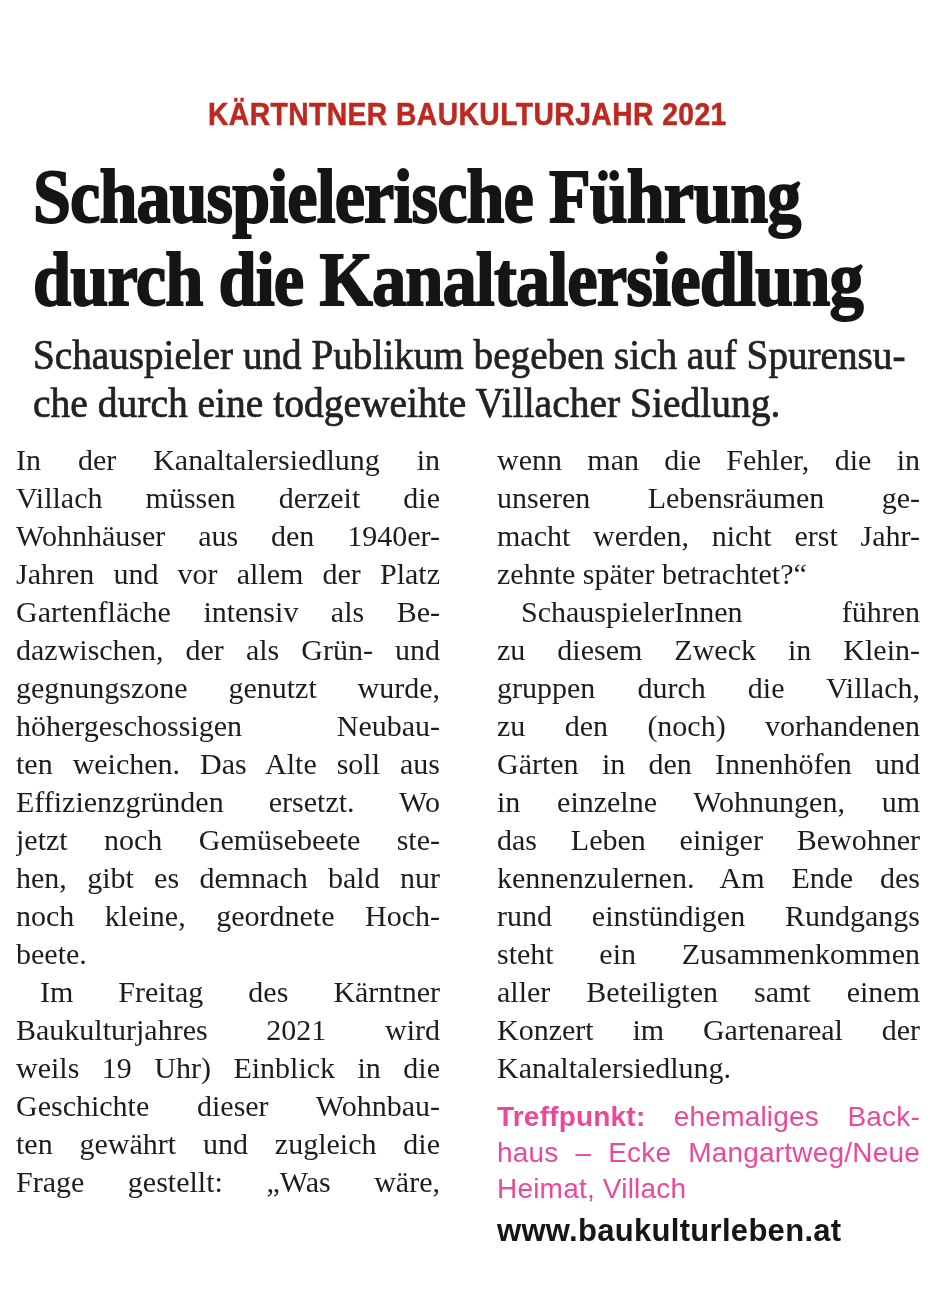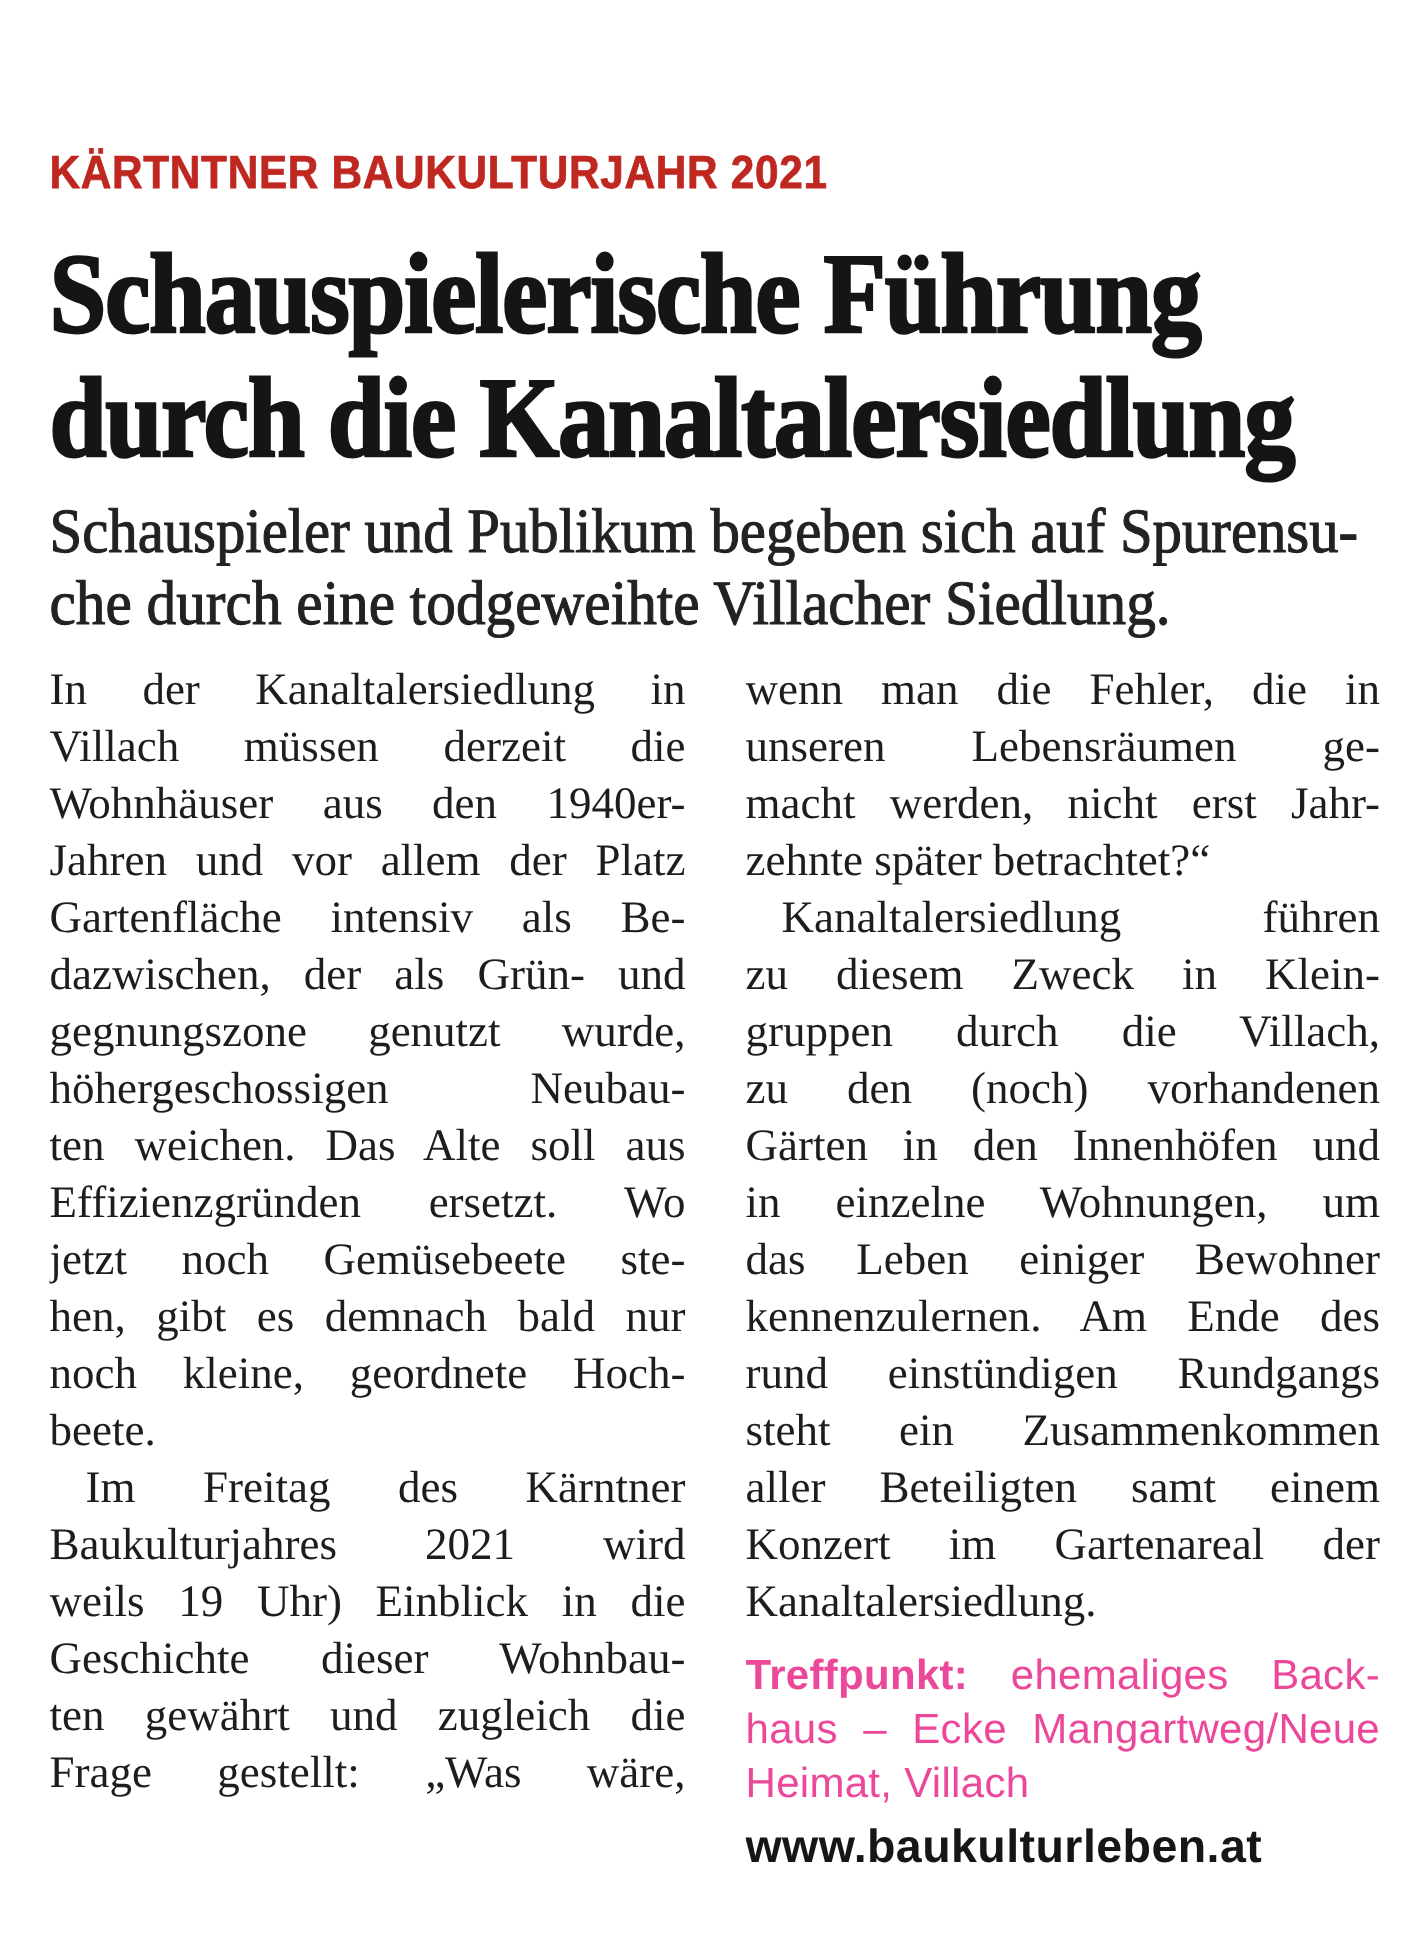--- a/index.html
+++ b/index.html
@@ -1,35 +1,35 @@
 <!DOCTYPE html>
 <html><head>
 <meta charset="utf-8">
 <style>
   html,body{margin:0;padding:0;}
   body{width:952px;height:1302px;position:relative;background:#ffffff;overflow:hidden;
        font-family:"Liberation Serif",serif;}
   .abs{position:absolute;}
   .fit{display:inline-block;white-space:nowrap;transform-origin:0 50%;}
 
-  #kicker{left:33px;top:99px;width:919px;height:34px;}
+  #kicker{left:33px;top:99px;width:919px;height:34px;text-align:center;}
   #kicker .fit{font:bold 31px/32px "Liberation Sans",sans-serif;
                letter-spacing:.5px;-webkit-text-stroke:.5px currentColor;}
 
   #headline{left:33px;top:155px;width:919px;}
   .hl-row{height:83px;}
   .hl-row .fit{font:bold 76px/83px "Liberation Serif",serif;color:#151515;
                letter-spacing:-1px;-webkit-text-stroke:1.8px #151515;}
 
   #subhead{left:33px;top:331px;width:919px;}
   .sh-row{height:48px;}
   .sh-row .fit{font:400 42px/48px "Liberation Serif",serif;color:#222;
                -webkit-text-stroke:.7px #222;}
 
-  #col-left{left:33px;top:441px;width:424px;}
+  #col-left{left:16px;top:441px;width:424px;}
   #col-right{left:497px;top:441px;width:423px;}
 
   .line{font:30px/38px "Liberation Serif",serif;color:#1d1d1d;height:38px;
         overflow:hidden;text-align:justify;text-align-last:justify;}
   .line.end{text-align-last:left;}
   .line.ind{text-indent:24px;}
 
   .block.meta{margin-top:12px;}
   .block.meta .line{font:28px/36px "Liberation Sans",sans-serif;height:36px;
                     letter-spacing:.2px;color:#ec4899;}
@@ -90,21 +90,21 @@
     </div>
   </div>
 <div id="col-right" class="abs">
     <div class="block body">
       <div class="line">wenn man die Fehler, die in</div>
       <div class="line">unseren Lebensräumen ge-</div>
       <div class="line">macht werden, nicht erst Jahr-</div>
       <div class="line end">zehnte später betrachtet?“</div>
     </div>
     <div class="block body">
-      <div class="line ind">Kanaltalersiedlung führen</div>
+      <div class="line ind">SchauspielerInnen führen</div>
       <div class="line">zu diesem Zweck in Klein-</div>
       <div class="line">gruppen durch die Villach,</div>
       <div class="line">zu den (noch) vorhandenen</div>
       <div class="line">Gärten in den Innenhöfen und</div>
       <div class="line">in einzelne Wohnungen, um</div>
       <div class="line">das Leben einiger Bewohner</div>
       <div class="line">kennenzulernen. Am Ende des</div>
       <div class="line">rund einstündigen Rundgangs</div>
       <div class="line">steht ein Zusammenkommen</div>
       <div class="line">aller Beteiligten samt einem</div>

